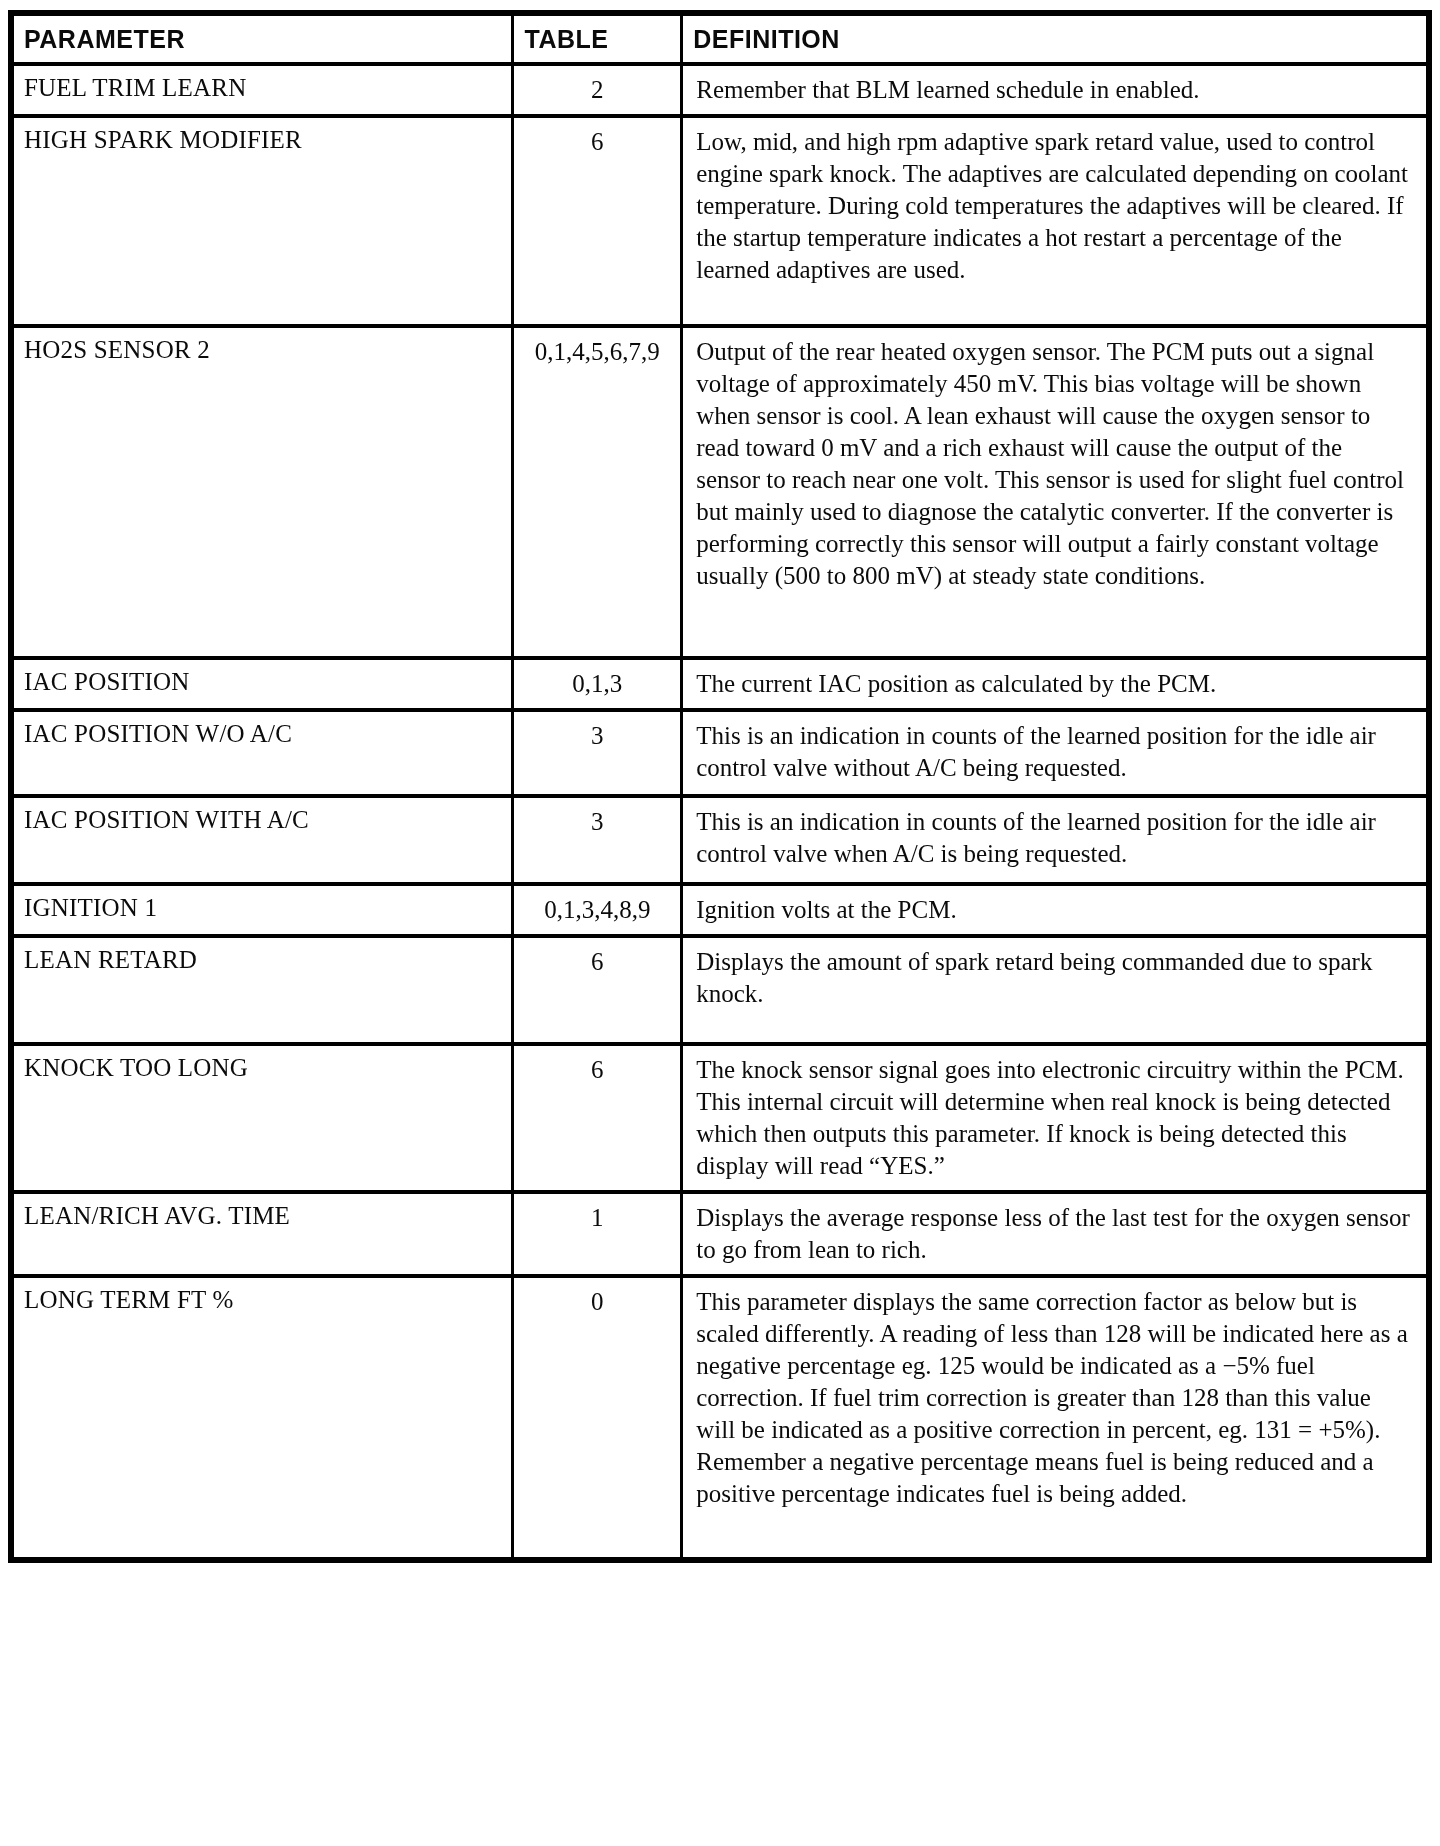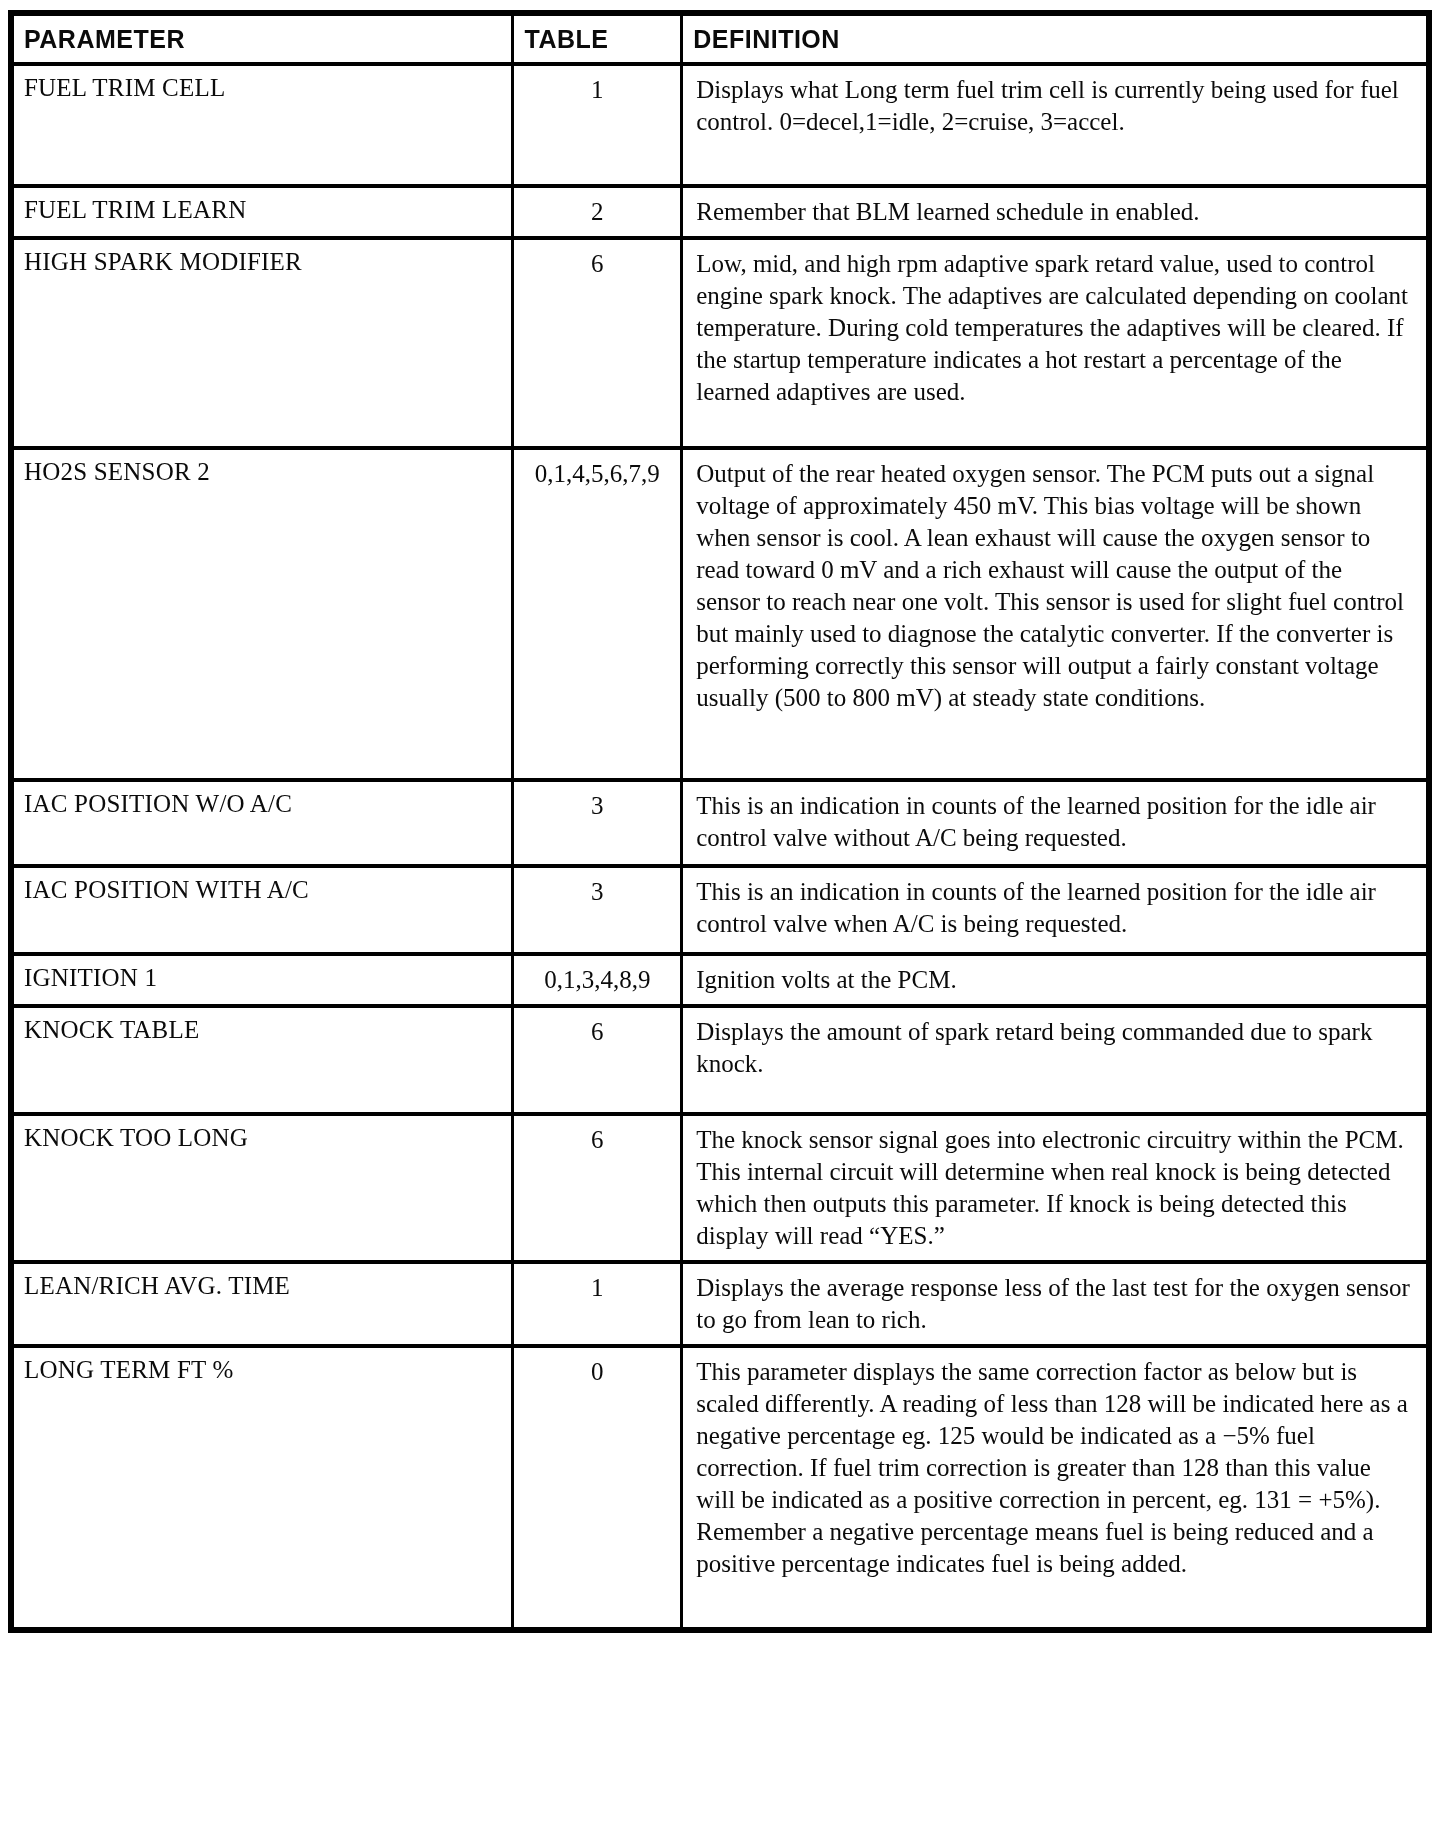--- a/index.html
+++ b/index.html
@@ -74,57 +74,57 @@
       <col class="c-def">
     </colgroup>
     <thead>
       <tr style="height:44px">
         <th>PARAMETER</th>
         <th class="th-table">TABLE</th>
         <th>DEFINITION</th>
       </tr>
     </thead>
     <tbody>
-      <tr style="height:122px">
-        <td class="cell-param">FUEL TRIM CELL</td>
-        <td class="cell-table">1</td>
-        <td class="cell-def">Displays what Long term fuel trim cell is currently being used for fuel control. 0=decel,1=idle, 2=cruise, 3=accel.</td>
-      </tr>
       <tr style="height:42px">
         <td class="cell-param">FUEL TRIM LEARN</td>
         <td class="cell-table">2</td>
         <td class="cell-def">Remember that BLM learned schedule in enabled.</td>
       </tr>
       <tr style="height:210px">
         <td class="cell-param">HIGH SPARK MODIFIER</td>
         <td class="cell-table">6</td>
         <td class="cell-def">Low, mid, and high rpm adaptive spark retard value, used to control engine spark knock. The adaptives are calculated depending on coolant temperature. During cold temperatures the adaptives will be cleared. If the startup temperature indicates a hot restart a percentage of the learned adaptives are used.</td>
       </tr>
       <tr style="height:332px">
         <td class="cell-param">HO2S SENSOR 2</td>
         <td class="cell-table">0,1,4,5,6,7,9</td>
         <td class="cell-def">Output of the rear heated oxygen sensor. The PCM puts out a signal voltage of approximately 450 mV. This bias voltage will be shown when sensor is cool. A lean exhaust will cause the oxygen sensor to read toward 0 mV and a rich exhaust will cause the output of the sensor to reach near one volt. This sensor is used for slight fuel control but mainly used to diagnose the catalytic converter. If the converter is performing correctly this sensor will output a fairly constant voltage usually (500 to 800 mV) at steady state conditions.</td>
+      </tr>
+      <tr style="height:42px">
+        <td class="cell-param">IAC POSITION</td>
+        <td class="cell-table">0,1,3</td>
+        <td class="cell-def">The current IAC position as calculated by the PCM.</td>
       </tr>
       <tr style="height:86px">
         <td class="cell-param">IAC POSITION W/O A/C</td>
         <td class="cell-table">3</td>
         <td class="cell-def">This is an indication in counts of the learned position for the idle air control valve without A/C being requested.</td>
       </tr>
       <tr style="height:88px">
         <td class="cell-param">IAC POSITION WITH A/C</td>
         <td class="cell-table">3</td>
         <td class="cell-def">This is an indication in counts of the learned position for the idle air control valve when A/C is being requested.</td>
       </tr>
       <tr style="height:42px">
         <td class="cell-param">IGNITION 1</td>
         <td class="cell-table">0,1,3,4,8,9</td>
         <td class="cell-def">Ignition volts at the PCM.</td>
       </tr>
       <tr style="height:108px">
-        <td class="cell-param">KNOCK TABLE</td>
+        <td class="cell-param">LEAN RETARD</td>
         <td class="cell-table">6</td>
         <td class="cell-def">Displays the amount of spark retard being commanded due to spark knock.</td>
       </tr>
       <tr style="height:120px">
         <td class="cell-param">KNOCK TOO LONG</td>
         <td class="cell-table">6</td>
         <td class="cell-def">The knock sensor signal goes into electronic circuitry within the PCM. This internal circuit will determine when real knock is being detected which then outputs this parameter. If knock is being detected this display will read “YES.”</td>
       </tr>
       <tr style="height:68px">
         <td class="cell-param">LEAN/RICH AVG. TIME</td>

